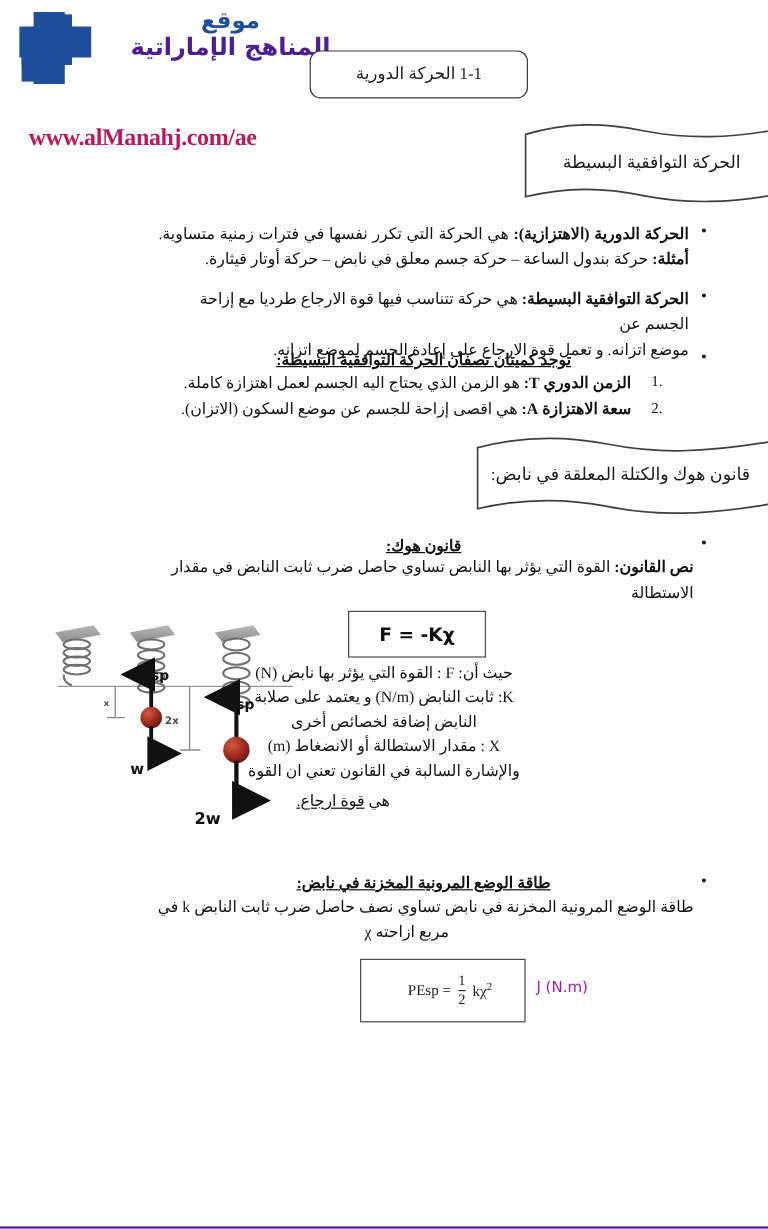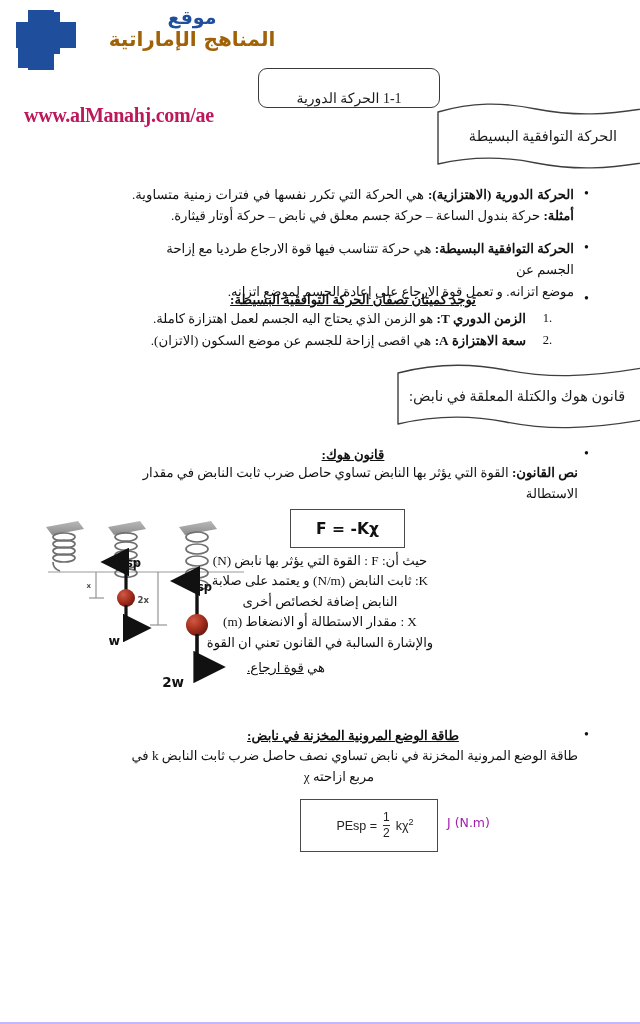--- a/index.html
+++ b/index.html
@@ -10,21 +10,21 @@
   }
   body {
     font-family: "Liberation Serif", "DejaVu Serif", serif;
   }
   .page {
     position: relative;
     width: 640px;
     height: 1024px;
     background: #ffffff;
     overflow: hidden;
-    border-bottom: 2px solid #c4b5fd;
+    border-bottom: 2px solid #4c1d95;
     box-sizing: border-box;
   }
 
   
   .brand {
     position: absolute;
     left: 8px;
     top: 6px;
     width: 300px;
     height: 92px;
@@ -49,21 +49,21 @@
     font-weight: bold;
     font-size: 19px;
     color: #1F4E9C;
     line-height: 1.05;
     letter-spacing: -0.5px;
   }
   .brand-line2 {
     font-family: "DejaVu Sans", sans-serif;
     font-weight: bold;
     font-size: 20px;
-    color: #a16207;
+    color: #4c1d95;
     line-height: 1.15;
     letter-spacing: -0.5px;
   }
   .brand-url {
     position: absolute;
     left: 16px;
     top: 74px;
     font-family: "Liberation Serif", serif;
     font-weight: bold;
     font-style: normal;
@@ -71,28 +71,28 @@
     color: #be185d;
     direction: ltr;
     letter-spacing: -0.3px;
     margin-top: 24px;
   }
 
   
   .title-pill {
     position: absolute;
     left: 258px;
-    top: 68px;
+    top: 42px;
     width: 180px;
     height: 38px;
     border: 1.3px solid #3a3a3a;
     border-radius: 9px;
     background: #fff;
     display: flex;
-    align-items: flex-end;
+    align-items: center;
     justify-content: center;
     direction: rtl;
   }
   .title-pill span {
     font-size: 14px;
     color: #1a1a1a;
   }
 
   
   .ribbon {
@@ -182,21 +182,21 @@
     font-size: 15.5px;
     color: #111;
   }
   #formula-pe {
     left: 300px; top: 799px; width: 136px; height: 51px;
   }
   .pe-expr {
     display: flex;
     align-items: center;
     gap: 6px;
-    font-family: Liberation Sans, sans-serif;
+    font-family: Liberation Serif, serif;
     font-size: 12.5px;
     color: #222;
     margin-left: 12px;
   }
   .frac {
     display: inline-flex;
     flex-direction: column;
     align-items: center;
     line-height: 1.05;
     font-size: 12px;

